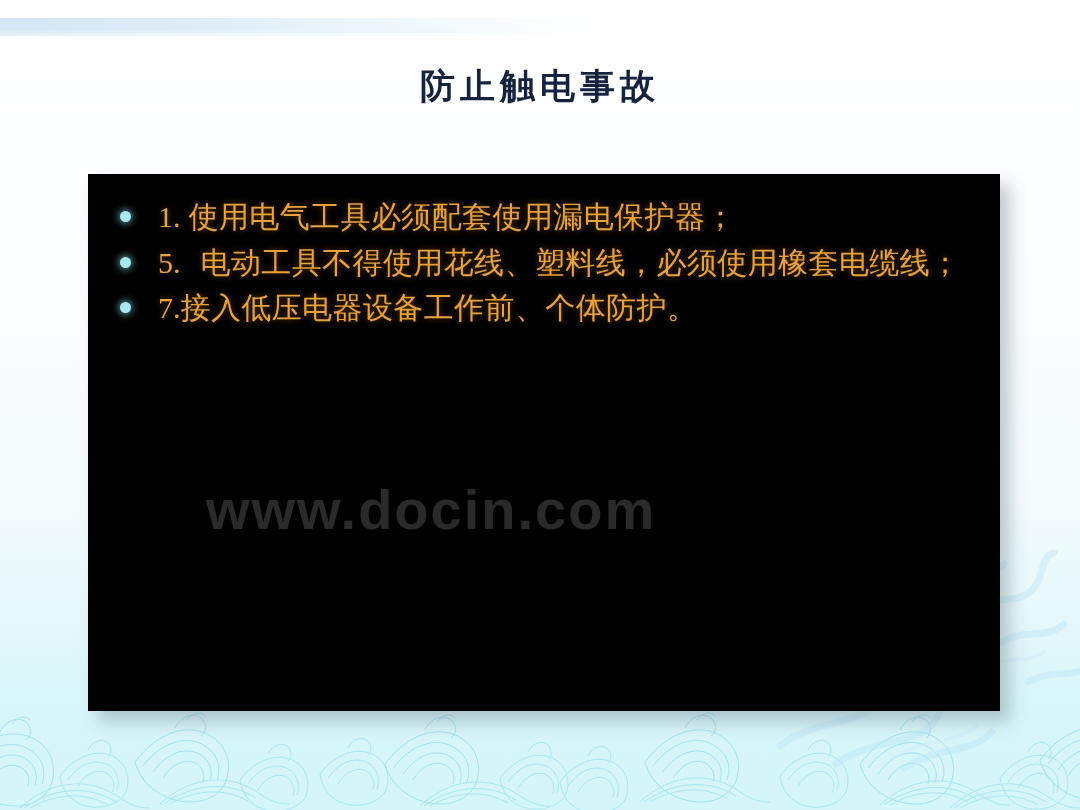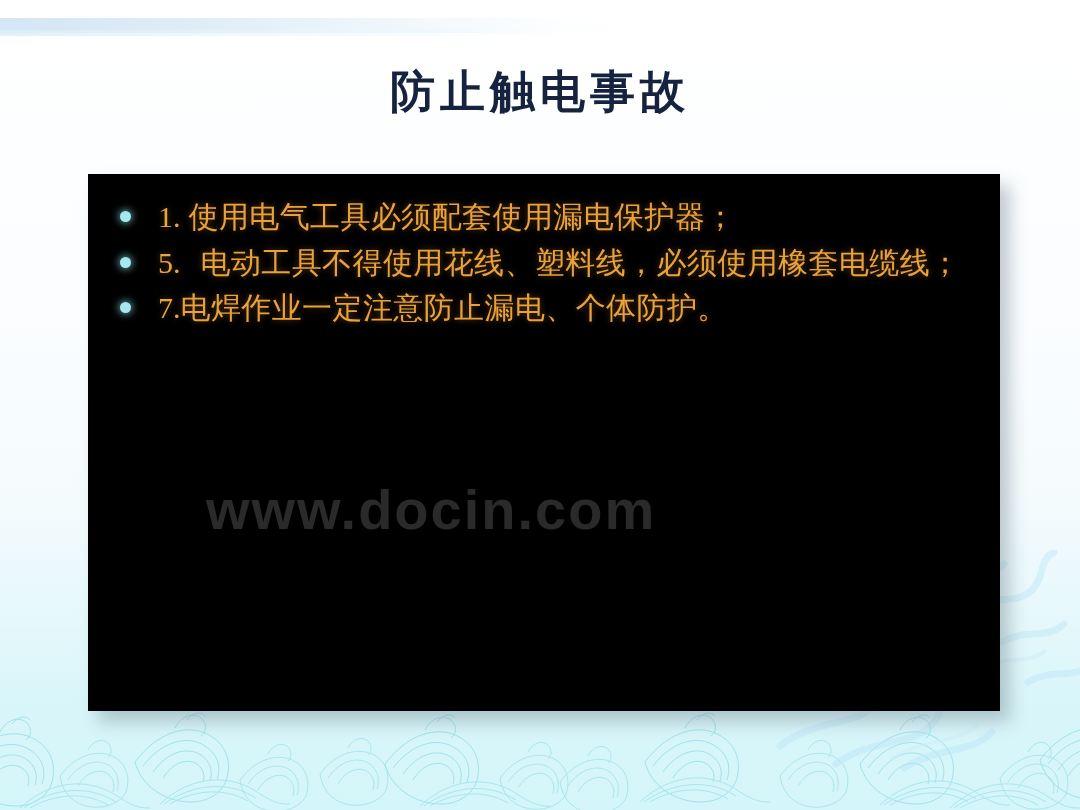--- a/index.html
+++ b/index.html
@@ -85,21 +85,21 @@
 
   
   .title {
     position: absolute;
     left: 0;
     top: 66px;
     width: 1080px;
     text-align: center;
     font-family: "Liberation Serif", "DejaVu Serif", serif;
     font-weight: bold;
-    font-size: 45px;
+    font-size: 35px;
     line-height: 1.18;
     letter-spacing: 5px;
     color: #16233f;
     text-shadow: 0 1px 0 rgba(255,255,255,0.6);
   }
 
   
   .panel {
     position: absolute;
     left: 88px;
@@ -260,19 +260,19 @@
 
 
       <li class="item">
         <span class="bullet"></span>
         <span class="num">5.</span><span class="gap-lg"></span><span class="txt">电动工具不得使用花线、塑料线，必须使用橡套电缆线；</span>
       </li>
 
 
       <li class="item">
         <span class="bullet"></span>
-        <span class="num">7.</span><span class="txt">电焊作业一定注意防止漏电、个体防护。</span>
+        <span class="num">7.</span><span class="txt">接入低压电器设备工作前、个体防护。</span>
       </li>
 
     </ul>
   </div>
 
 </div>
 
 </body></html>

